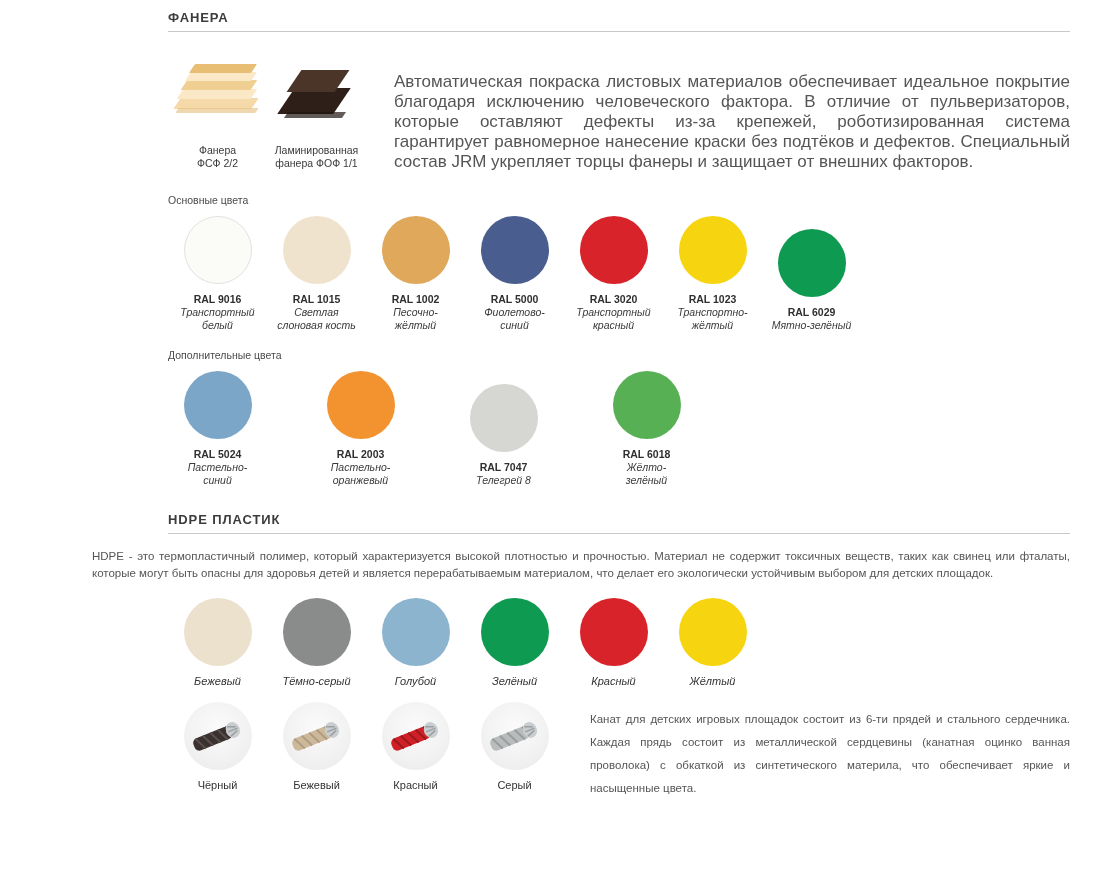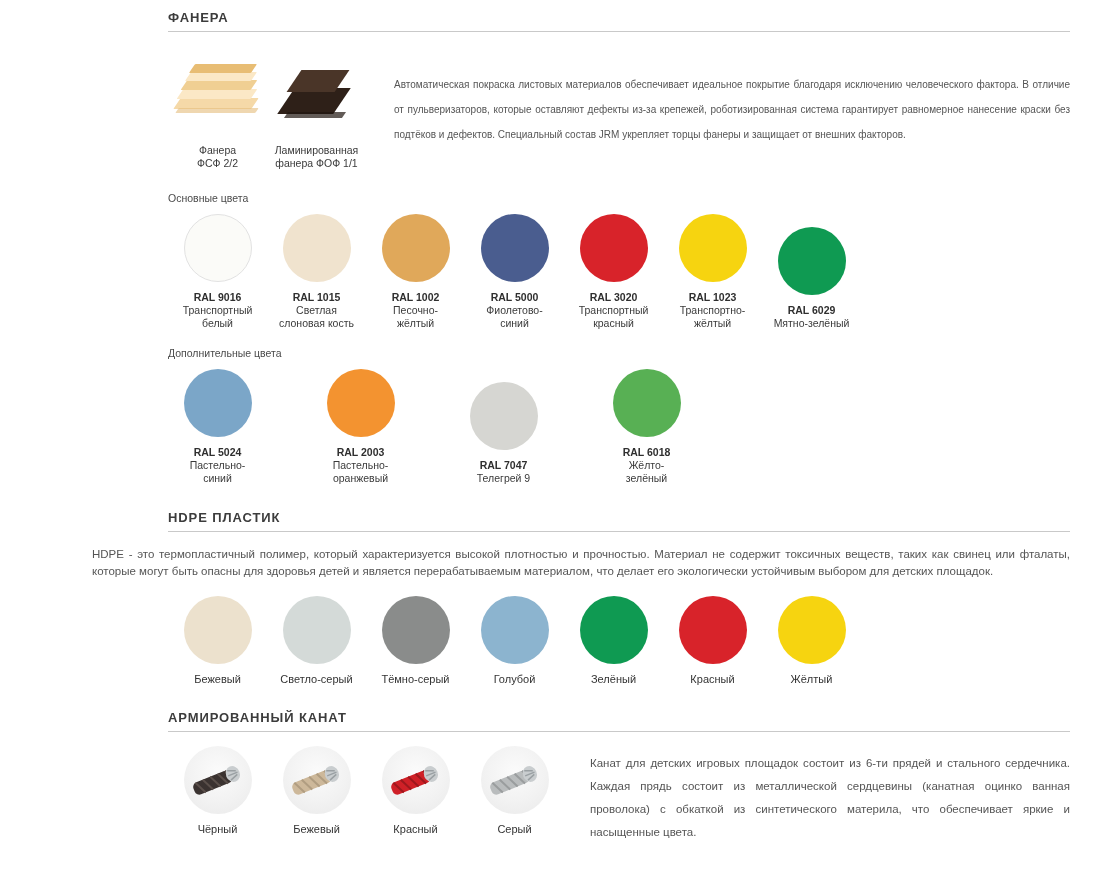--- a/index.html
+++ b/index.html
@@ -64,22 +64,22 @@
   }
   .ply-caption {
     margin-top: 8px;
     font-size: 10.5px;
     line-height: 13px;
     color: #3a3a3a;
   }
   .ply-text {
     flex: 1 1 auto;
     margin-left: 28px;
-    font-size: 10px;
-    line-height: 25px;
+    font-size: 17px;
+    line-height: 20px;
     color: #555555;
     text-align: justify;
     padding-top: 22px;
   }
 
   
   .stack {
     position: absolute;
     left: 2px;
     top: 14px;
@@ -131,20 +131,21 @@
     margin-top: 9px;
     font-size: 10.5px;
     font-weight: bold;
     color: #2f2f2f;
     line-height: 13px;
   }
   .sw-name {
     font-size: 10.5px;
     color: #3a3a3a;
     line-height: 12.5px;
+    font-style: italic;
   }
 
   
   .hdpe-text {
     margin-left: 92px;
     margin-right: 40px;
     font-size: 11.5px;
     line-height: 17px;
     color: #555555;
     text-align: justify;
@@ -303,21 +304,21 @@
     <div class="swatch">
       <div class="dot" style="background:#f39330;"></div>
       <div class="sw-code">RAL 2003</div>
       <div class="sw-name">Пастельно-</div>
       <div class="sw-name">оранжевый</div>
     </div>
 
     <div class="swatch">
       <div class="dot" style="background:#d6d6d2;"></div>
       <div class="sw-code">RAL 7047</div>
-      <div class="sw-name">Телегрей 9</div>
+      <div class="sw-name">Телегрей 8</div>
       <div class="sw-name"></div>
     </div>
 
     <div class="swatch">
       <div class="dot" style="background:#58b054;"></div>
       <div class="sw-code">RAL 6018</div>
       <div class="sw-name">Жёлто-</div>
       <div class="sw-name">зелёный</div>
     </div>
 
@@ -329,24 +330,20 @@
 
   <div class="hdpe-text" style="margin-top:14px;">HDPE - это термопластичный полимер, который характеризуется высокой плотностью и прочностью. Материал не содержит токсичных веществ, таких как свинец или фталаты, которые могут быть опасны для здоровья детей и является перерабатываемым материалом, что делает его экологически устойчивым выбором для детских площадок.</div>
 
   <div class="swatch-row hdpe-row" style="margin-top:16px;">
 
     <div class="swatch">
       <div class="dot" style="background:#ece1cd;"></div>
       <div class="sw-name" style="margin-top:9px;">Бежевый</div>
     </div>
 
-    <div class="swatch">
-      <div class="dot" style="background:#d4dad8;"></div>
-      <div class="sw-name" style="margin-top:9px;">Светло-серый</div>
-    </div>
 
     <div class="swatch">
       <div class="dot" style="background:#8a8c8b;"></div>
       <div class="sw-name" style="margin-top:9px;">Тёмно-серый</div>
     </div>
 
     <div class="swatch">
       <div class="dot" style="background:#8cb4cf;"></div>
       <div class="sw-name" style="margin-top:9px;">Голубой</div>
     </div>
@@ -361,23 +358,20 @@
       <div class="sw-name" style="margin-top:9px;">Красный</div>
     </div>
 
     <div class="swatch">
       <div class="dot" style="background:#f6d410;"></div>
       <div class="sw-name" style="margin-top:9px;">Жёлтый</div>
     </div>
 
   </div>
 
-  <div class="section-head" style="margin-top:24px;">
-    <div class="title">АРМИРОВАННЫЙ КАНАТ</div>
-  </div>
 
   <div class="rope-block" style="margin-top:14px;">
     <div class="rope-samples">
 
       <div class="rope-item">
         <div class="rope-circle">
           <svg width="68" height="68" viewBox="0 0 68 68">
             <g transform="rotate(-22 34 34)">
               <rect x="8" y="28" width="40" height="13" rx="5" fill="#3a3230"></rect>
               <path d="M12 28 L18 41 M20 28 L26 41 M28 28 L34 41 M36 28 L42 41 M44 28 L48 38" stroke="#5a4f4a" stroke-width="2" fill="none"></path>

